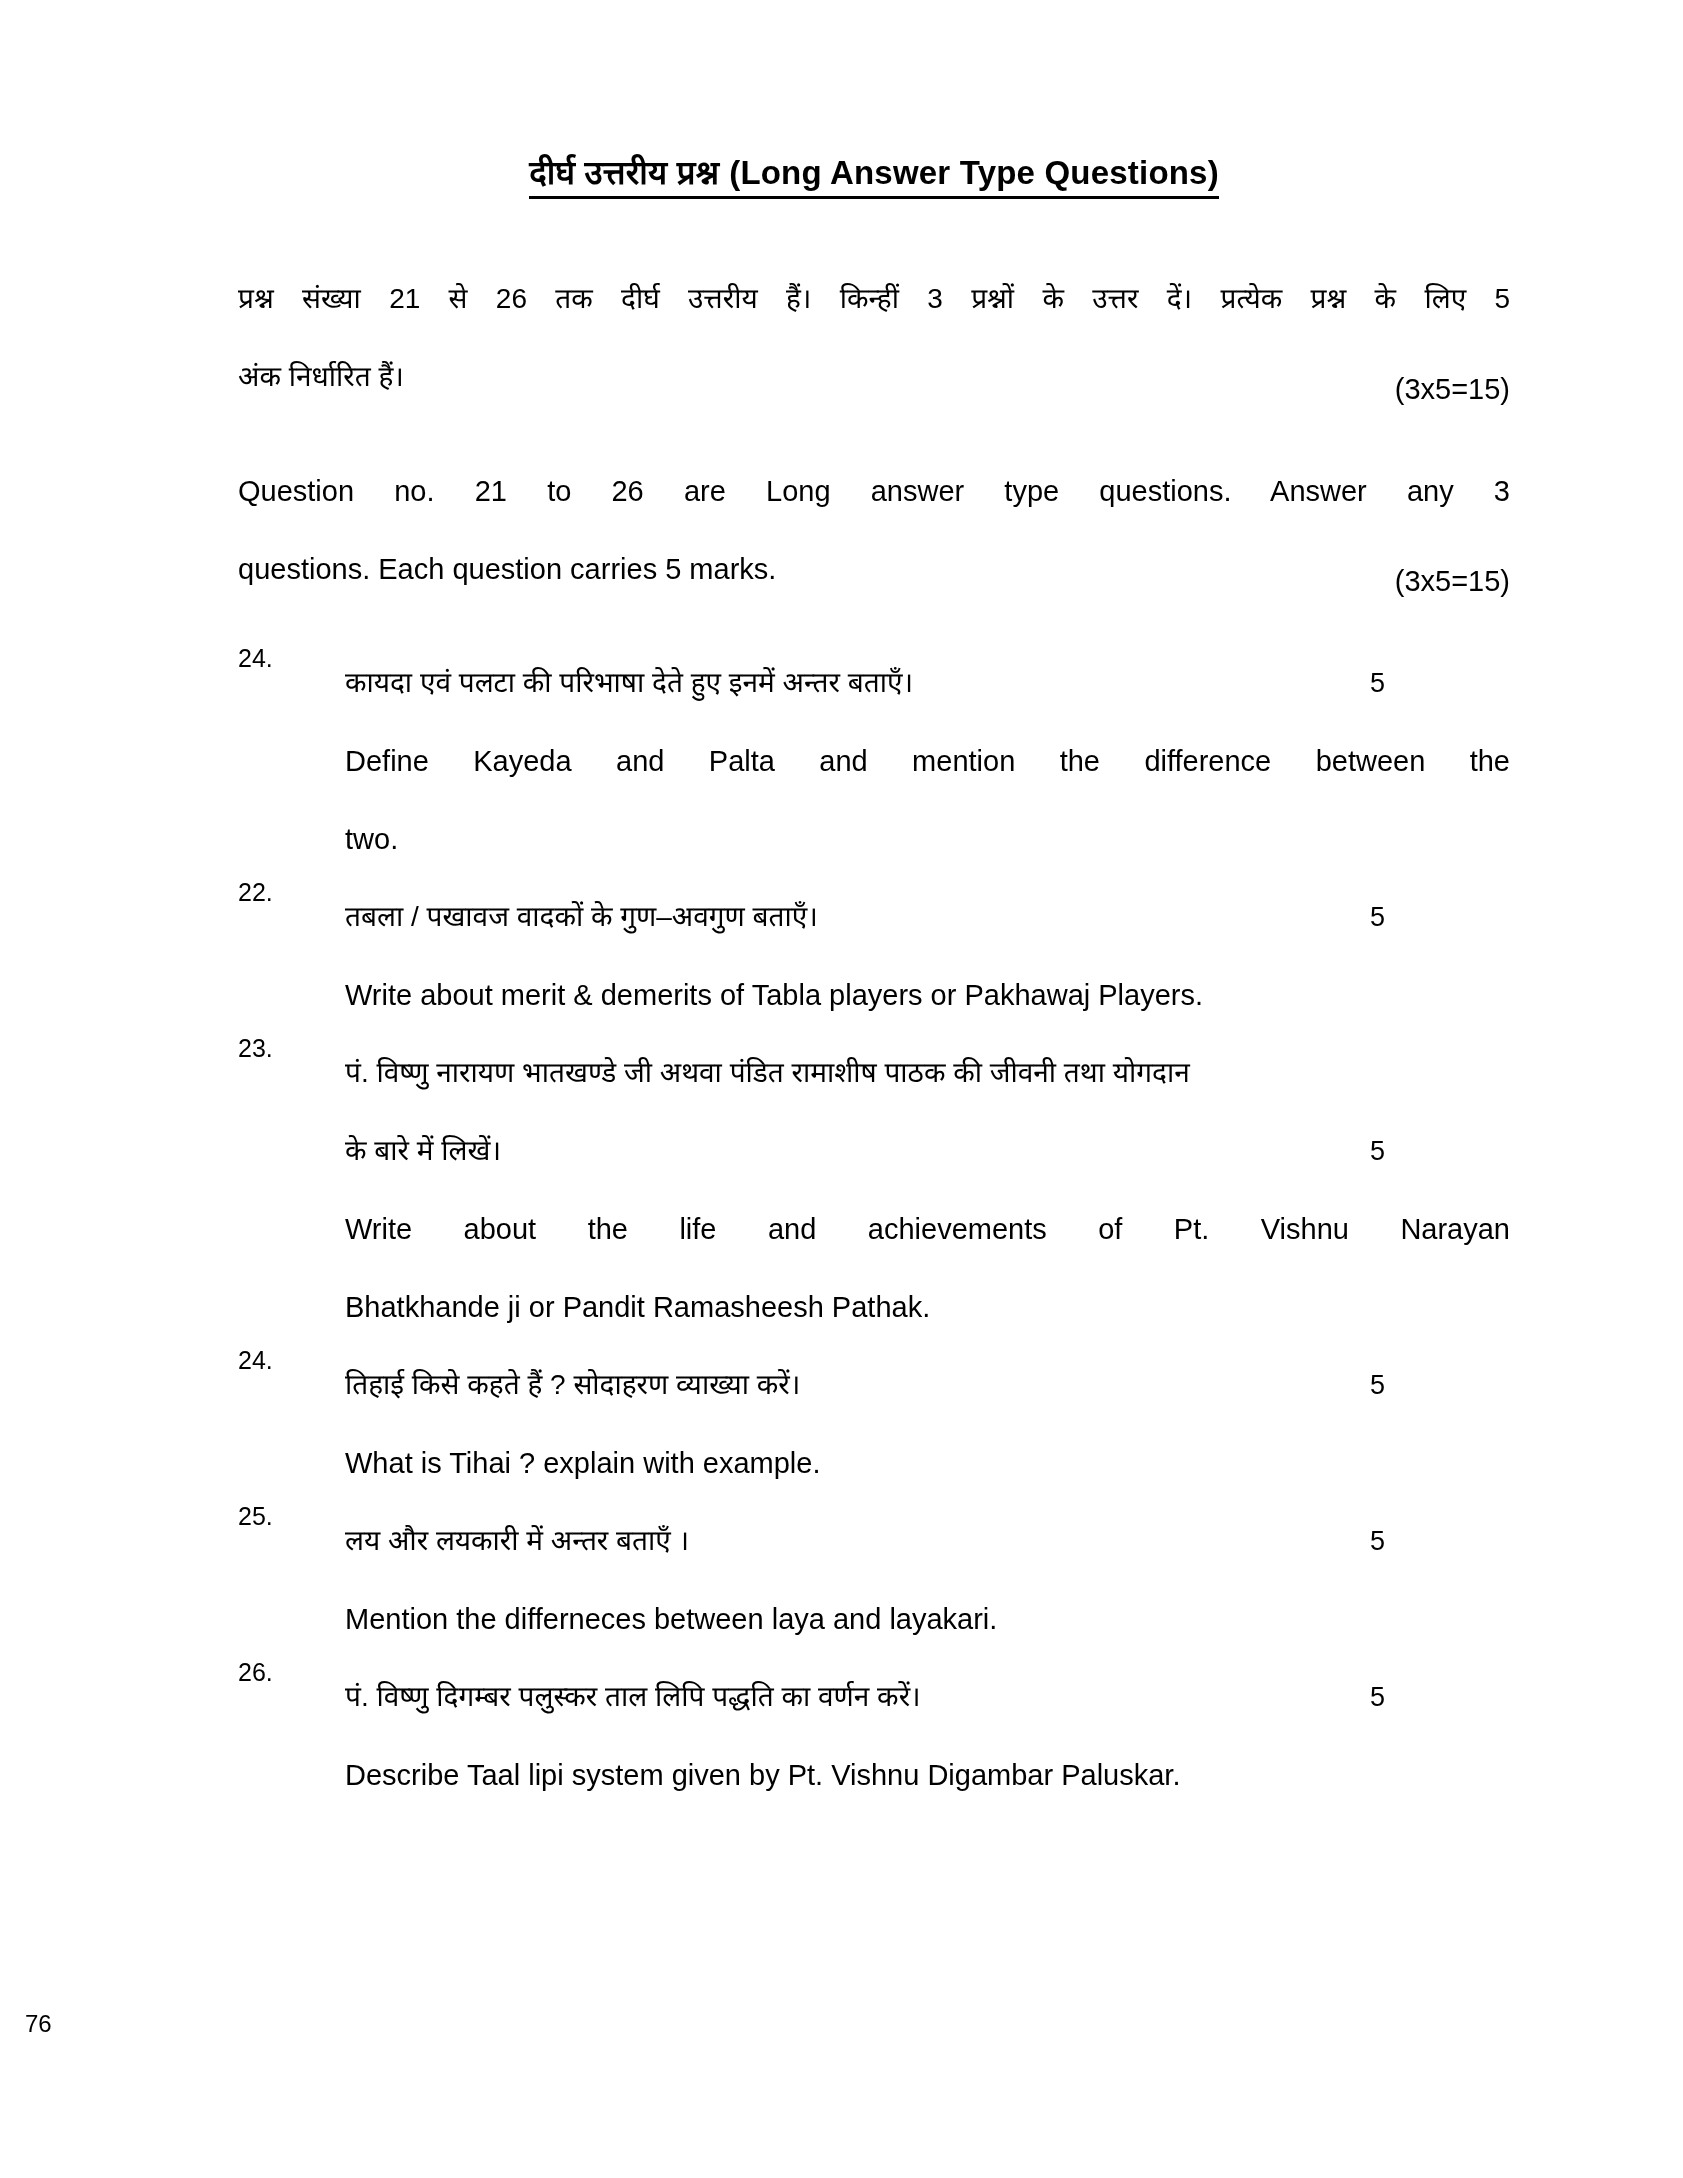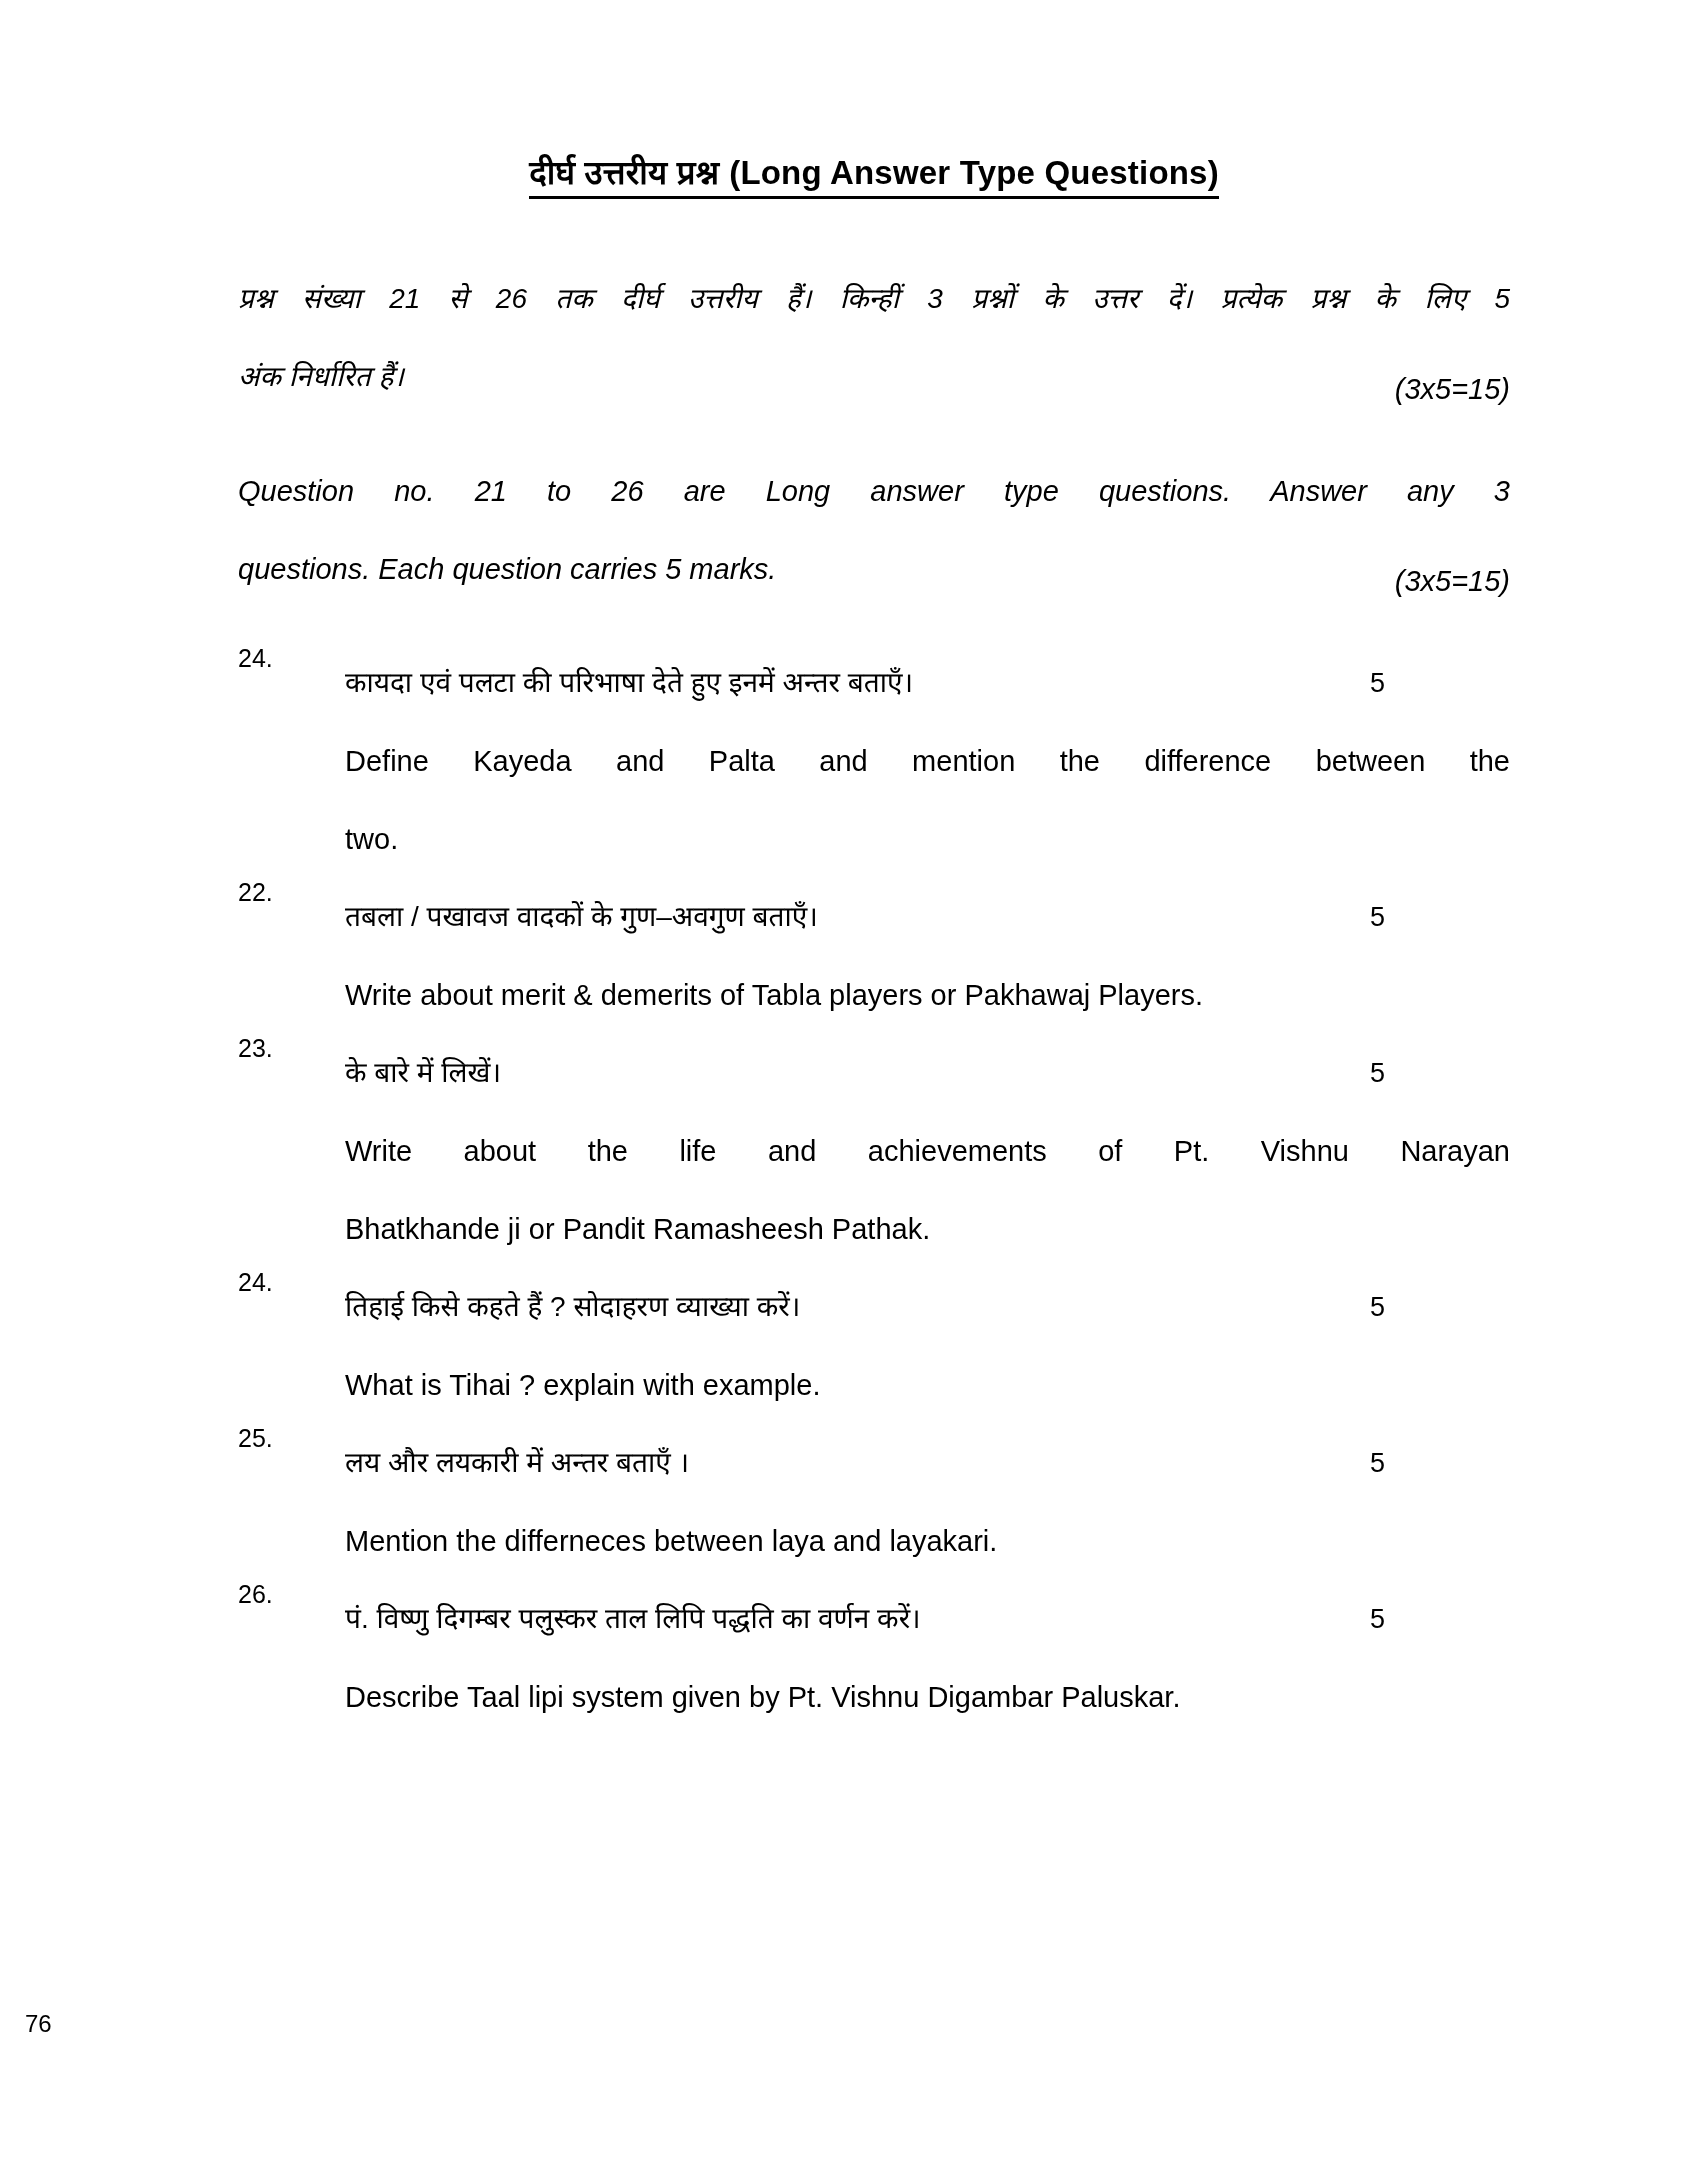--- a/index.html
+++ b/index.html
@@ -59,21 +59,20 @@
     margin-bottom: 0;
   }
   .instr.hindi {
     font-family: "Liberation Sans", "DejaVu Sans", sans-serif;
     font-size: 28px;
   }
   .instr-line {
     display: block;
     position: relative;
     height: 78px;
-    font-style: italic;
   }
   .instr-line .text-just {
     display: block;
     text-align: justify;
   }
   .instr-line .text-just::after {
     content: "";
     display: inline-block;
     width: 100%;
   }
@@ -215,20 +214,23 @@
             </div>
             <div class="q-line">
               <span class="q-text english">Write about merit &amp; demerits of Tabla players or Pakhawaj Players.</span>
             </div>
           </div>
         </div>
         <div class="q">
           <div class="q-num">23.</div>
           <div class="q-body">
             <div class="q-line">
+              <span class="q-text hindi">पं. विष्णु नारायण भातखण्डे जी अथवा पंडित रामाशीष पाठक की जीवनी तथा योगदान</span>
+            </div>
+            <div class="q-line">
               <span class="q-text hindi">के बारे में लिखें।</span>
               <span class="q-marks">5</span>
             </div>
             <div class="q-line">
               <span class="q-text english justify">Write about the life and achievements of Pt. Vishnu Narayan</span>
             </div>
             <div class="q-line">
               <span class="q-text english">Bhatkhande ji or Pandit Ramasheesh Pathak.</span>
             </div>
           </div>

